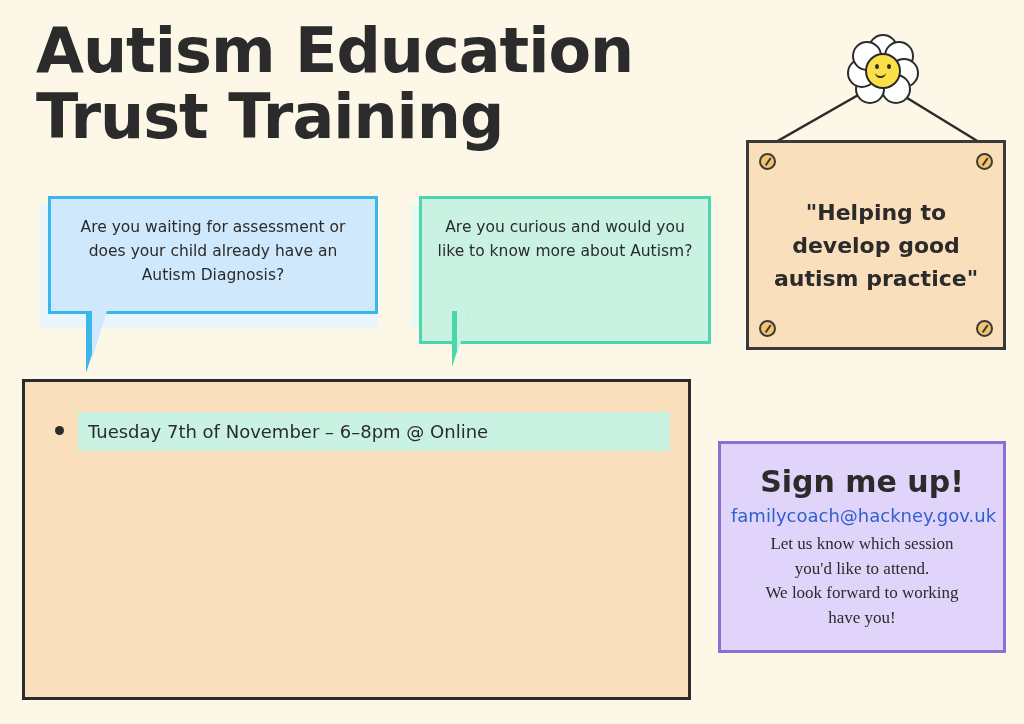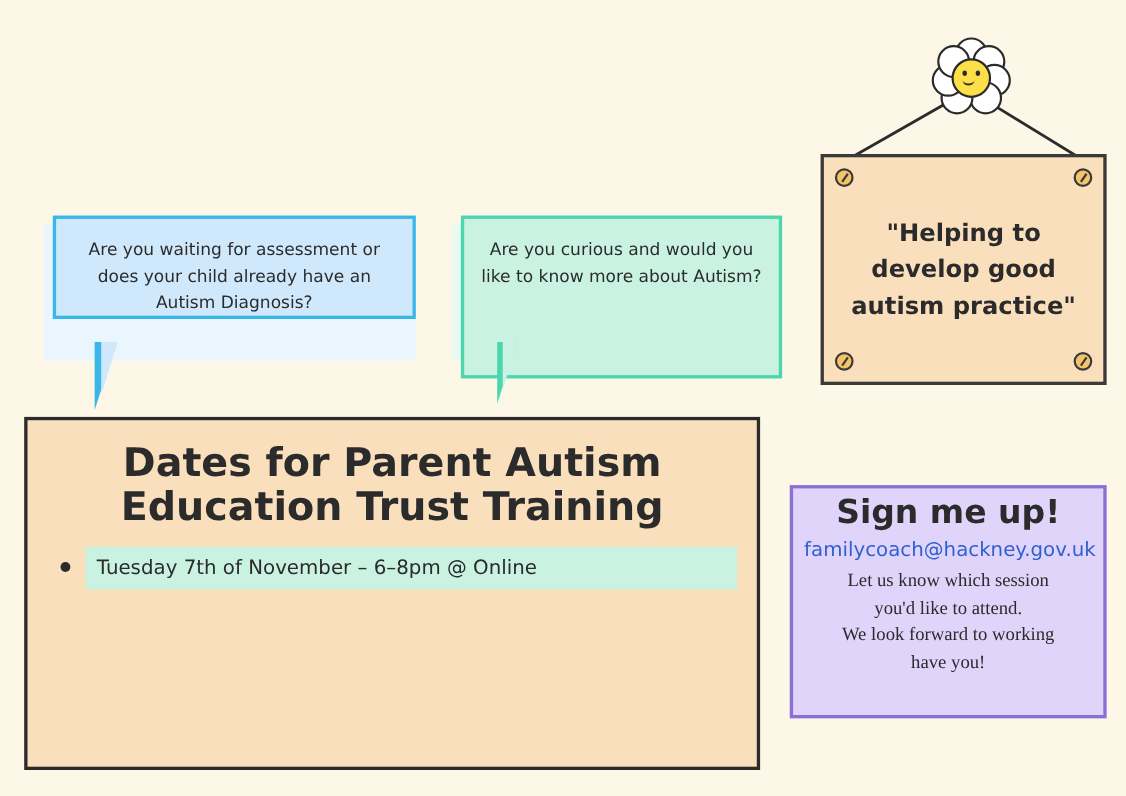--- a/index.html
+++ b/index.html
@@ -46,21 +46,21 @@
     padding: 16px 14px 14px 14px;
     font-size: 15.5px;
     line-height: 1.55;
     color: #2b2b2b;
     text-align: center;
   }
   .bubble-blue {
     left: 48px;
     top: 196px;
     width: 330px;
-    height: 94px;
+    height: 118px;
     background: #cfe8fb;
     border-color: #3ab7e8;
   }
   .bubble-green {
     left: 419px;
     top: 196px;
     width: 292px;
     height: 148px;
     background: #c9f2e2;
     border-color: #4cd6ad;
@@ -245,21 +245,21 @@
   .signup {
     position: absolute;
     left: 718px;
     top: 441px;
     width: 288px;
     height: 212px;
     box-sizing: border-box;
     background: #e0d4fb;
     border: 3px solid #8b6fd4;
     text-align: center;
-    padding: 4px 10px;
+    padding: 20px 10px;
   }
   .signup-title {
     font-weight: bold;
     font-size: 30px;
     color: #2b2b2b;
     margin-bottom: 6px;
   }
   .signup-email {
     font-size: 18px;
     color: #2f5fd0;
@@ -270,20 +270,24 @@
     line-height: 1.45;
     color: #2b2b2b;
     font-family: Liberation Serif, serif;
   }
 </style>
 </head>
 <body>
 
 <div class="poster">
 
+  <div class="title">
+    <span class="line">Autism Education</span>
+    <span class="line">Trust Training</span>
+  </div>
 
   <svg style="position:absolute;left:40px;top:204px;" width="345" height="130">
     <rect x="0" y="0" width="338" height="124" fill="#eaf6fe"></rect>
   </svg>
   <div class="bubble bubble-blue">
     <span>Are you waiting for assessment or does your child already have an Autism Diagnosis?</span>
   </div>
   <div class="tail tail-blue"></div>
   <div class="tail tail-blue-inner"></div>
 
@@ -320,24 +324,20 @@
     <div class="sign-board">
       <div class="screw tl"></div>
       <div class="screw tr"></div>
       <div class="screw bl"></div>
       <div class="screw br"></div>
       <span>"Helping to develop good autism practice"</span>
     </div>
   </div>
 
   <div class="dates-panel">
-    <div class="dates-title">
-      <span>Dates for Parent Autism</span>
-      <span class="l2">Education Trust Training</span>
-    </div>
 
     <div class="date-row">
       <div class="bullet"></div>
       <div class="date-pill pill-green">
         <span>Tuesday 7th of November – 6–8pm @  Online</span>
       </div>
     </div>
 
 
   </div>

